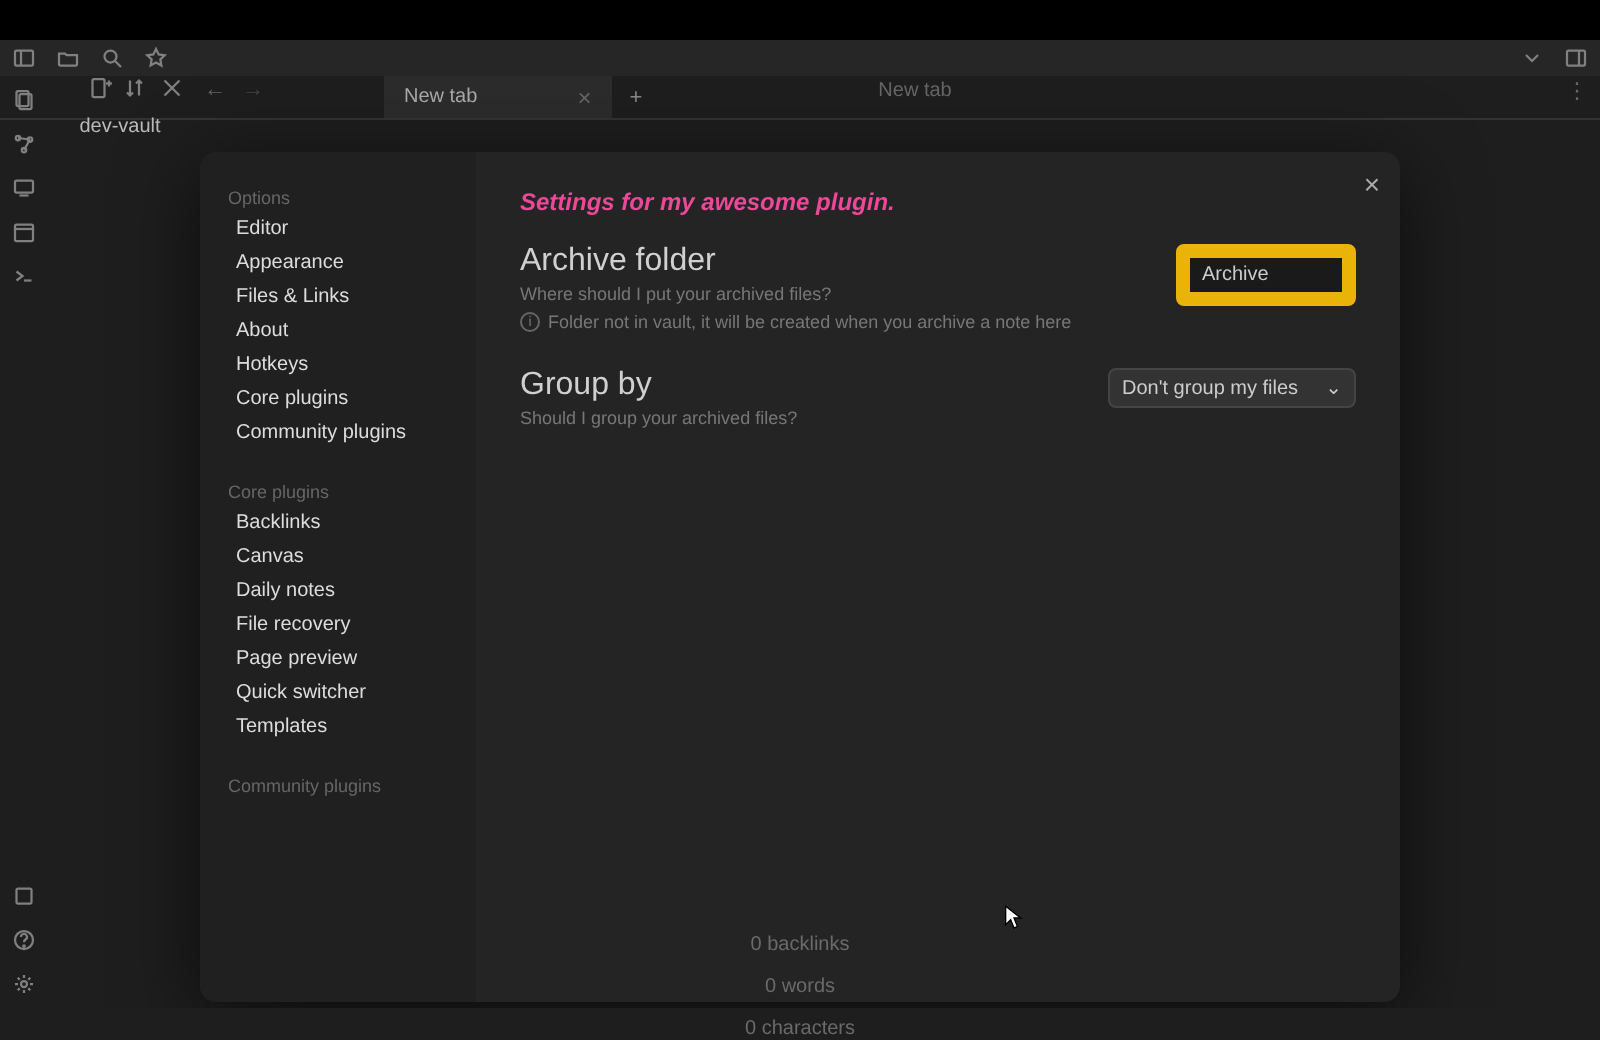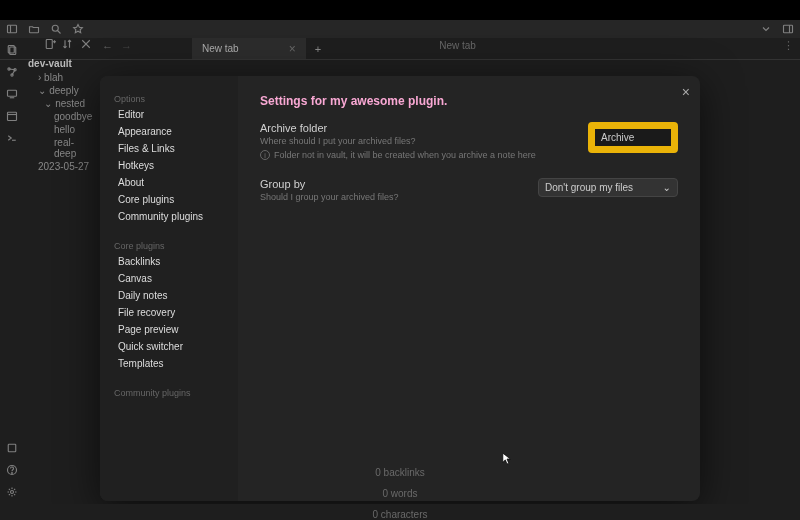--- a/index.html
+++ b/index.html
@@ -48,21 +48,21 @@
 .ribbon1 .bottom { margin-top: auto; display: flex; flex-direction: column; gap: 10px; }
 .sidebar-outer {
   position: absolute; left: 24px; top: 38px; bottom: 16px;
   width: 72px;
 }
 .sidebar-head {
   height: 14px; display: flex; justify-content: flex-end; gap: 6px;
   padding: 0 4px; color: #666;
 }
 .sidebar-tree { padding: 4px 4px 0 4px; font-size: 10px; color: #999; }
-.tree-title { font-weight: 700; padding: 2px 0; color: #bbb; }
+.tree-title { font-weight: 400; padding: 2px 0; color: #bbb; text-align: center; }
 .tree-item { padding: 1px 0 1px 10px; color: #888; }
 .tree-item.i2 { padding-left: 16px; }
 .tree-item.i3 { padding-left: 26px; }
 .main {
   position: absolute; left: 96px; right: 0; top: 38px; bottom: 16px;
   display: flex; flex-direction: column;
 }
 .main-head { height: 14px; display: flex; align-items: center; color: #666; padding: 0 6px; }
 .main-head .center { flex: 1; text-align: center; font-size: 10px; }
 .main-head .plus { margin-right: 8px; }
@@ -82,31 +82,31 @@
 .nav-item {
   font-size: 10px; color: #ddd; padding: 3px 10px;
   border-radius: 4px; margin: 0 4px;
 }
 .nav-item.active { background: #7c3aed; color: #fff; }
 .modal-right { flex: 1; padding: 18px 22px; position: relative; }
 .modal-close {
   position: absolute; top: 8px; right: 10px;
   color: #aaa; font-size: 14px;
 }
-.settings-title { font-size: 12px; font-weight: 600; color: #f9a8d4; margin-bottom: 14px; }
+.settings-title { font-size: 12px; font-weight: 600; color: #ec4899; margin-bottom: 14px; font-style: italic; }
 .setting-row { display: flex; justify-content: space-between; align-items: flex-start; margin-bottom: 18px; }
 .setting-label { max-width: 300px; }
-.setting-name { font-size: 11px; color: #d0d0d0; }
+.setting-name { font-size: 16px; color: #d0d0d0; }
 .setting-desc { font-size: 9px; color: #777; margin-top: 2px; }
 .setting-input {
   width: 90px; background: #1a1a1a; border: 7px solid #eab308;
   border-radius: 4px; padding: 3px 6px; color: #ccc; font-size: 10px;
 }
 .setting-select {
-  width: 140px; background: #333; border: 1px solid #444;
+  width: 124px; background: #333; border: 1px solid #444;
   border-radius: 4px; padding: 3px 6px; color: #ccc; font-size: 10px;
   display: flex; justify-content: space-between; align-items: center;
 }
 .info-line {
   font-size: 9px; color: #777; margin-top: 4px;
   display: flex; align-items: center; gap: 4px; text-align: center;
 }
 .info-icon {
   display: inline-flex; width: 10px; height: 10px;
   border: 1px solid #666; border-radius: 50%;
@@ -248,50 +248,41 @@
       </span>
     <span class="icon">
         <svg viewBox="0 0 16 16">
           <line x1="3" y1="3" x2="13" y2="13"></line>
           <line x1="3" y1="13" x2="13" y2="3"></line>
         </svg>
       </span>
   </div>
   <div class="sidebar-tree">
     <div class="tree-title">dev-vault</div>
-    <div id="tree-host">
-        <div class="tree-item i1">› blah</div>
-        <div class="tree-item i1">⌄ deeply</div>
-        <div class="tree-item i2">⌄ nested</div>
-        <div class="tree-item i3">goodbye</div>
-        <div class="tree-item i3">hello</div>
-        <div class="tree-item i3">real-deep</div>
-        <div class="tree-item i1">2023-05-27</div>
-      </div>
   </div>
 </div>
 
 <div class="main">
   <div class="main-head">
     <span class="plus">←</span>
     <span style="color:#444">→</span>
     <span class="center">New tab</span>
     <span>⋮</span>
   </div>
 </div>
 
 <div class="modal">
   <div class="modal-left">
     <div class="section-h">Options</div>
     <div id="opts-host">
         <div class="nav-item">Editor</div>
         <div class="nav-item">Appearance</div>
         <div class="nav-item">Files &amp; Links</div>
+        <div class="nav-item">About</div>
         <div class="nav-item">Hotkeys</div>
-        <div class="nav-item">About</div>
         <div class="nav-item">Core plugins</div>
         <div class="nav-item">Community plugins</div>
       </div>
     <div class="section-h" style="margin-top:12px">Core plugins</div>
     <div id="core-host">
         <div class="nav-item">Backlinks</div>
         <div class="nav-item">Canvas</div>
         <div class="nav-item">Daily notes</div>
         <div class="nav-item">File recovery</div>
         <div class="nav-item">Page preview</div>

